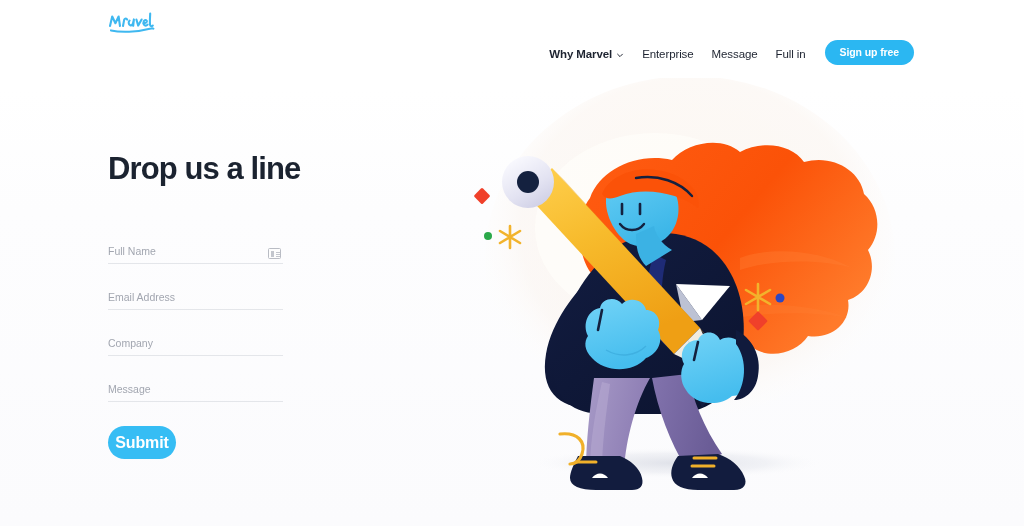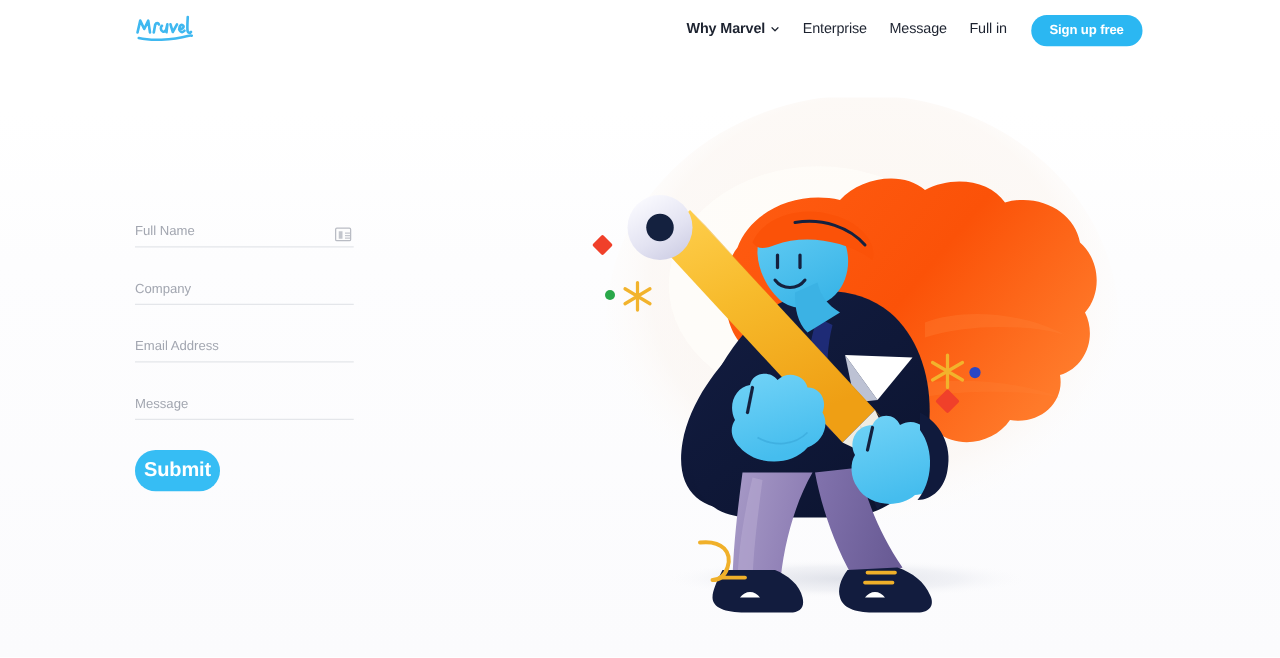--- a/index.html
+++ b/index.html
@@ -38,21 +38,21 @@
     width: 52px;
     height: 24px;
     cursor: pointer;
   }
 
   .nav {
     position: absolute;
     right: 110px;
     top: 12px;
     display: flex;
-    align-items: flex-start;
+    align-items: flex-end;
     gap: 0px;
   }
 
   .nav-link {
     font-size: 11.5px;
     color: #1d2330;
     letter-spacing: -0.1px;
     text-decoration: none;
     padding: 5px 9px;
     white-space: nowrap;
@@ -72,20 +72,21 @@
     font-weight: bold;
     border: none;
     border-radius: 16px;
     padding: 0 15px;
     height: 25px;
     line-height: 25px;
     cursor: pointer;
     white-space: nowrap;
     font-family: "Liberation Sans", sans-serif;
     letter-spacing: -0.1px;
+    margin-top: 28px;
   }
 
   
   .form-col {
     position: absolute;
     left: 108px;
     top: 152px;
     width: 175px;
     z-index: 30;
   }
@@ -222,34 +223,35 @@
       <a class="nav-link" href="#">
         <span>Full in</span>
       </a>
 
       <button class="signup-btn">Sign up free</button>
     </div>
   </div>
 
   <div class="form-col">
 
+    <h1 class="headline">Drop us a line</h1>
 
     <div class="field">
       <input class="field-input" type="text" placeholder="Full Name" style="">
       <span class="autofill-icon"></span>
       <span class="field-line"></span>
     </div>
 
     <div class="field">
+      <input class="field-input" type="text" placeholder="Email Address" style="">
+      <span class="field-line"></span>
+    </div>
+
+    <div class="field">
       <input class="field-input" type="text" placeholder="Company" style="">
-      <span class="field-line"></span>
-    </div>
-
-    <div class="field">
-      <input class="field-input" type="text" placeholder="Email Address" style="">
       <span class="field-line"></span>
     </div>
 
     <div class="field">
       <input class="field-input" type="text" placeholder="Message" style="">
       <span class="field-line"></span>
     </div>
 
     <button class="submit-btn">Submit</button>
   </div>

